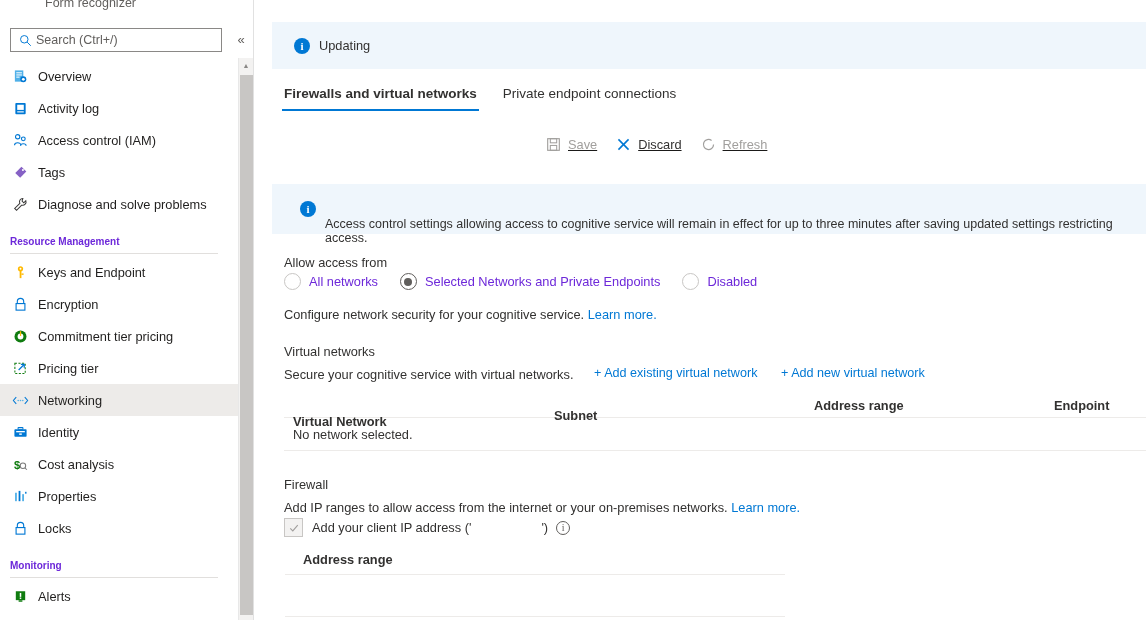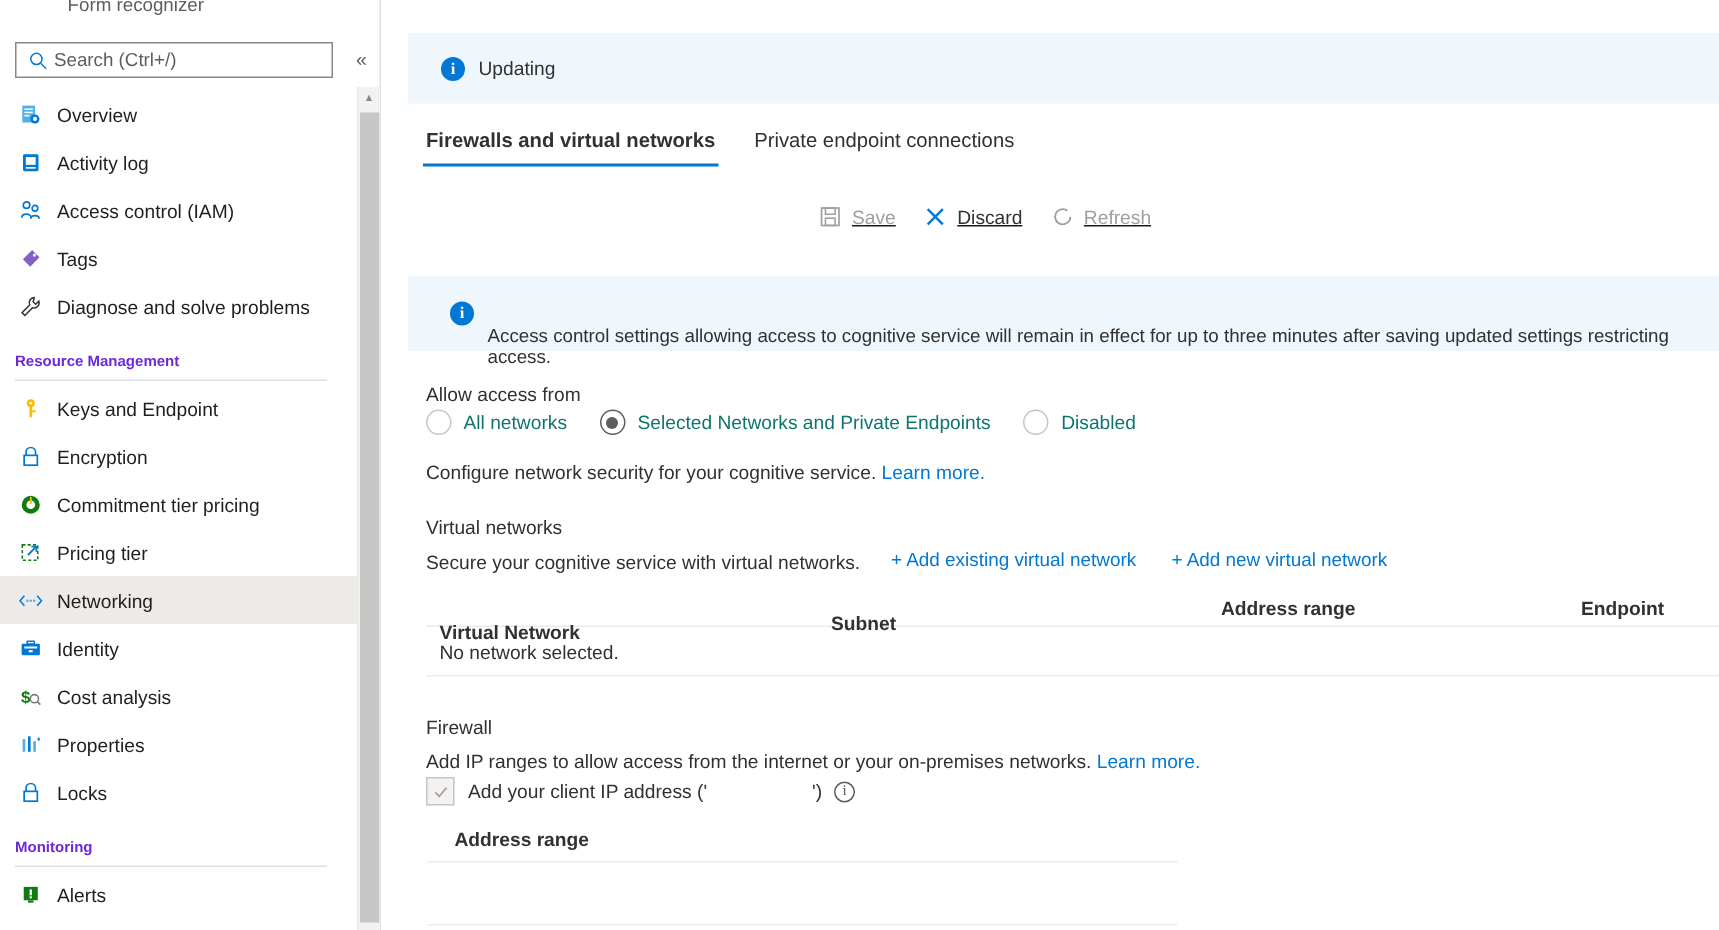--- a/index.html
+++ b/index.html
@@ -182,21 +182,21 @@
     width: 17px; height: 17px; border-radius: 50%;
     border: 1px solid #c8c6c4;
     background: #fff; flex: none; margin-right: 8px;
     display: flex; align-items: center; justify-content: center;
   }
   .radio-circle.checked { border-color: #605e5c; }
   .radio-circle.checked::after {
     content: ""; width: 8px; height: 8px; border-radius: 50%;
     background: #605e5c;
   }
-  .radio-label { font-size: 12.8px; color: #0f766e; white-space: nowrap; }
+  .radio-label { font-size: 12.8px; color: #6d28d9; white-space: nowrap; }
 
   .plain-line { position: absolute; font-size: 12.8px; color: #323130; }
   .lnk { color: #0078d4; cursor: pointer; text-decoration: none; }
 
   .vn-links { position: absolute; left: 594px; top: 366px; font-size: 12.6px; }
   .vn-links .lnk + .lnk { margin-left: 20px; }
 
   .table {
     position: absolute; left: 284px; top: 394px;
     width: 880px;

